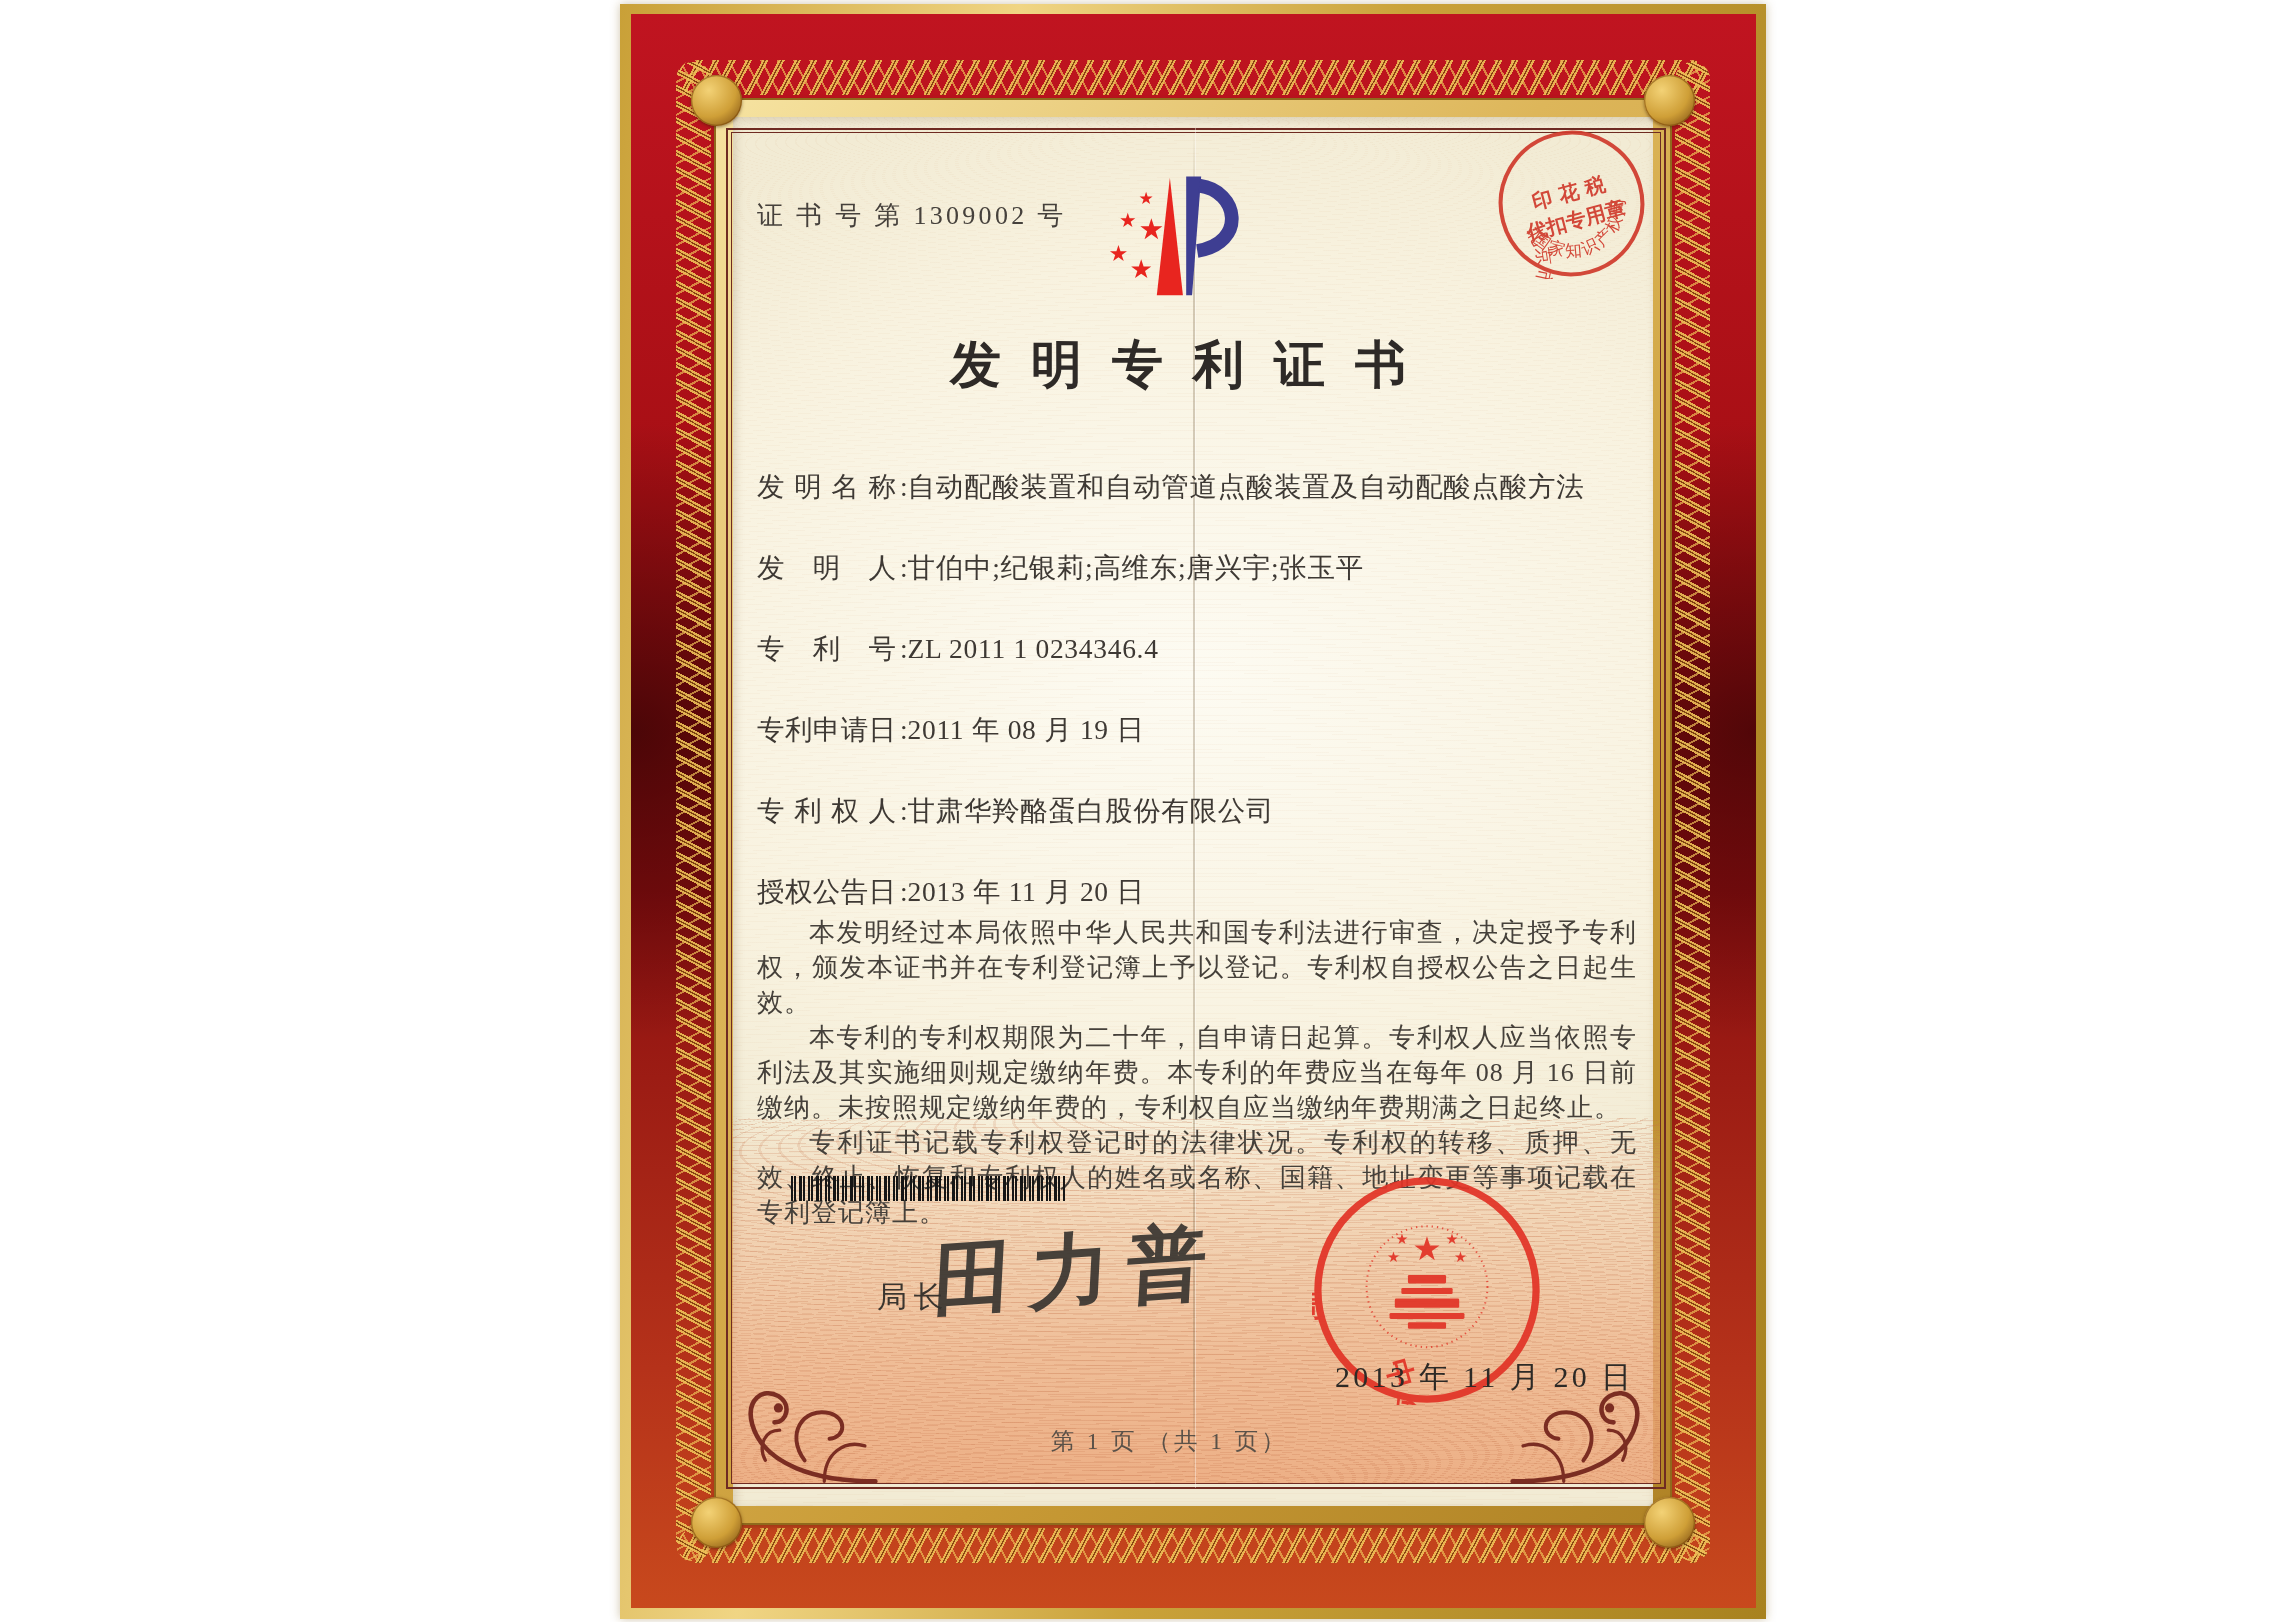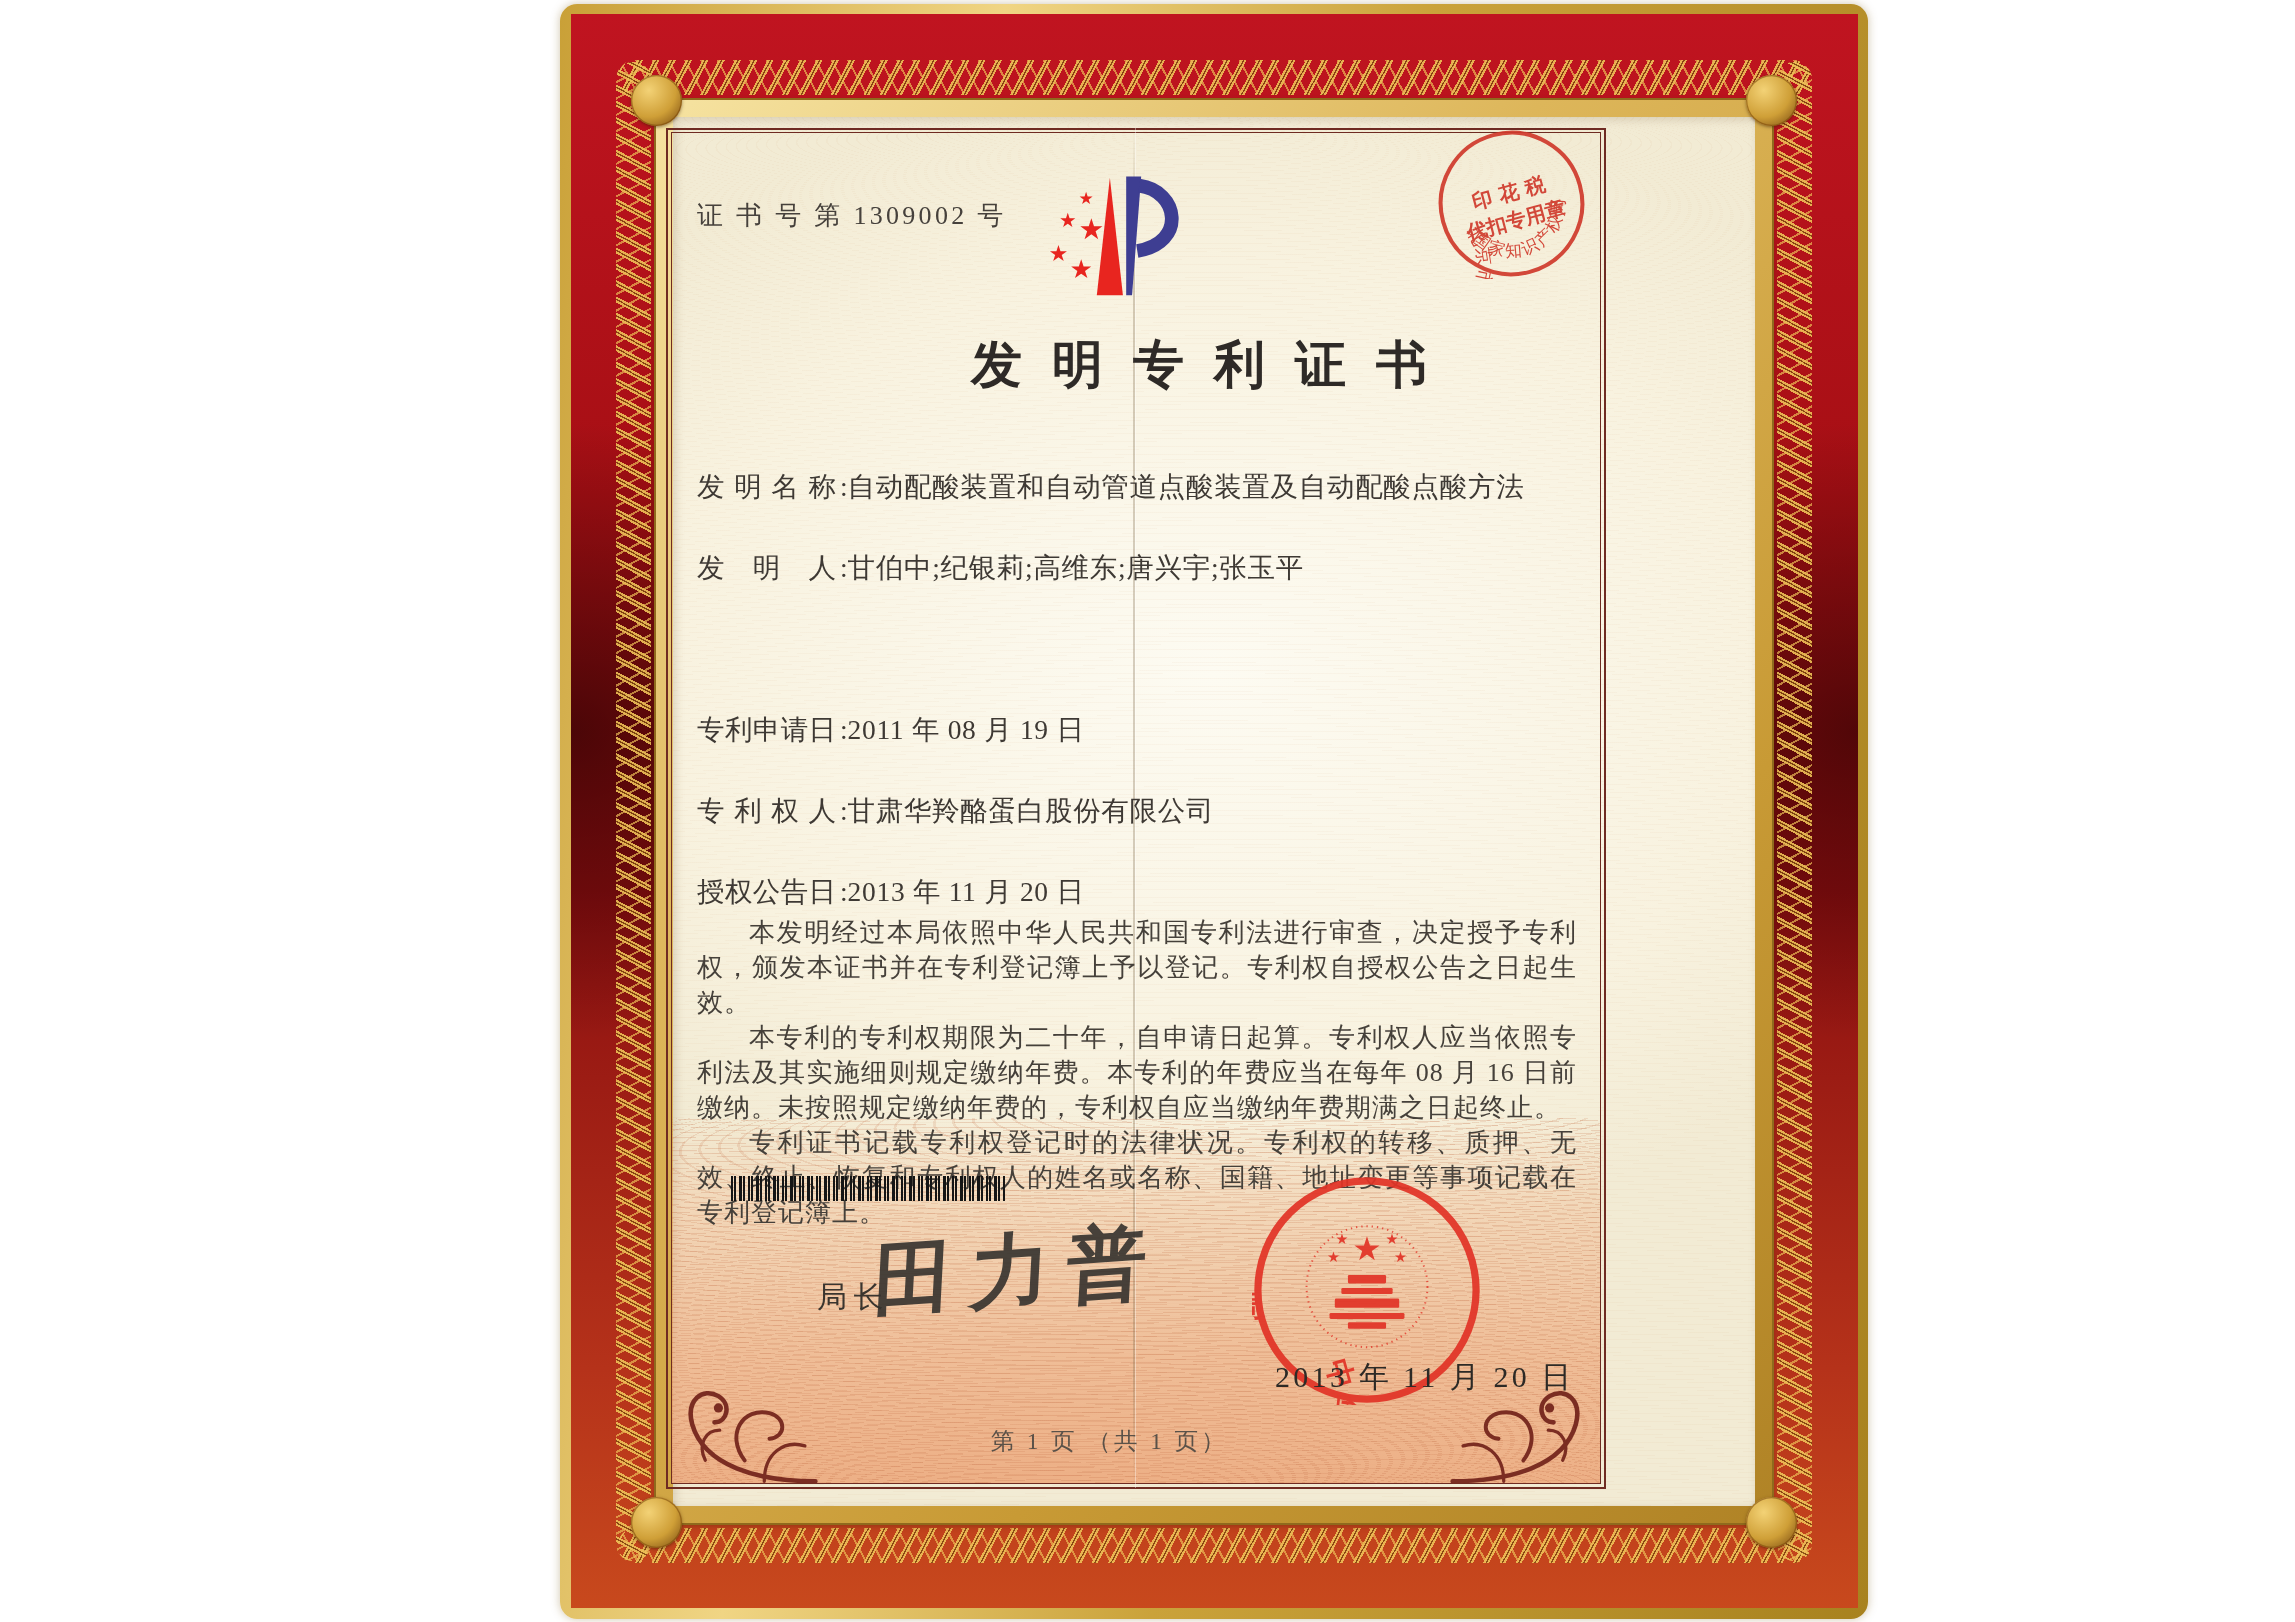--- a/index.html
+++ b/index.html
@@ -1,20 +1,20 @@
 <!DOCTYPE html>
 <html style="font-size:10.5px"><head>
 <meta charset="utf-8">
 <style>
   html,body{margin:0;padding:0;background:#ffffff;}
   .stage{position:relative;width:2295px;height:1623px;background:#ffffff;overflow:hidden;
          font-family:"Liberation Serif","DejaVu Serif",serif;color:#3b3633;}
-  .cert{position:absolute;left:560px;top:3.9px;width:1308px;height:1615px;
+  .cert{position:absolute;left:620px;top:3.9px;width:1146px;height:1615px;
         background:linear-gradient(100deg,#c9a037,#f0d584 28%,#caa23a 55%,#a8821f 100%);
-        box-shadow:0 0 9.2px rgba(120,90,20,.35);border-radius:17px;}
+        box-shadow:0 0 9.2px rgba(120,90,20,.35);}
   .red-band{position:absolute;inset:10.5px;
         background:
          radial-gradient(ellipse 589px 497px at 0% 45%,rgba(25,0,0,.60),transparent 62%),
          radial-gradient(ellipse 589px 497px at 100% 45%,rgba(25,0,0,.55),transparent 62%),
          linear-gradient(180deg,#c01420 0%,#a60f14 30%,#8c0e10 55%,#b5321a 85%,#c8491d 100%);}
   .rope{position:absolute;opacity:.95;}
   .rope.h{left:58px;right:58px;height:35px;
         background:
          repeating-linear-gradient(118deg,rgba(238,192,88,0) 0 2.6px,rgba(238,192,88,.95) 2.6px 4.6px,rgba(130,75,18,.9) 4.6px 5.9px,rgba(238,192,88,.95) 5.9px 7.9px,rgba(238,192,88,0) 7.9px 14.4px),
          repeating-linear-gradient(62deg,rgba(238,192,88,0) 0 2.6px,rgba(238,192,88,.7) 2.6px 4.6px,rgba(238,192,88,0) 4.6px 14.4px);
@@ -145,20 +145,23 @@
         <text x="112" y="148" text-anchor="middle" fill="#d03a2c" font-size="30" font-weight="bold">代扣专用章</text>
       </g>
     </svg>
 
     <div class="field" style="top:465px">
       <span class="lab">发明名称</span><span class="col">:</span><span class="val">自动配酸装置和自动管道点酸装置及自动配酸点酸方法</span>
     </div>
     <div class="field" style="top:546px">
       <span class="lab">发明人</span><span class="col">:</span><span class="val">甘伯中;纪银莉;高维东;唐兴宇;张玉平</span>
     </div>
+    <div class="field" style="top:627px">
+      <span class="lab">专利号</span><span class="col">:</span><span class="val">ZL 2011 1 0234346.4</span>
+    </div>
     <div class="field" style="top:708px">
       <span class="lab">专利申请日</span><span class="col">:</span><span class="val">2011 年 08 月 19 日</span>
     </div>
     <div class="field" style="top:789px">
       <span class="lab">专利权人</span><span class="col">:</span><span class="val">甘肃华羚酪蛋白股份有限公司</span>
     </div>
     <div class="field" style="top:870px">
       <span class="lab">授权公告日</span><span class="col">:</span><span class="val">2013 年 11 月 20 日</span>
     </div>
 

